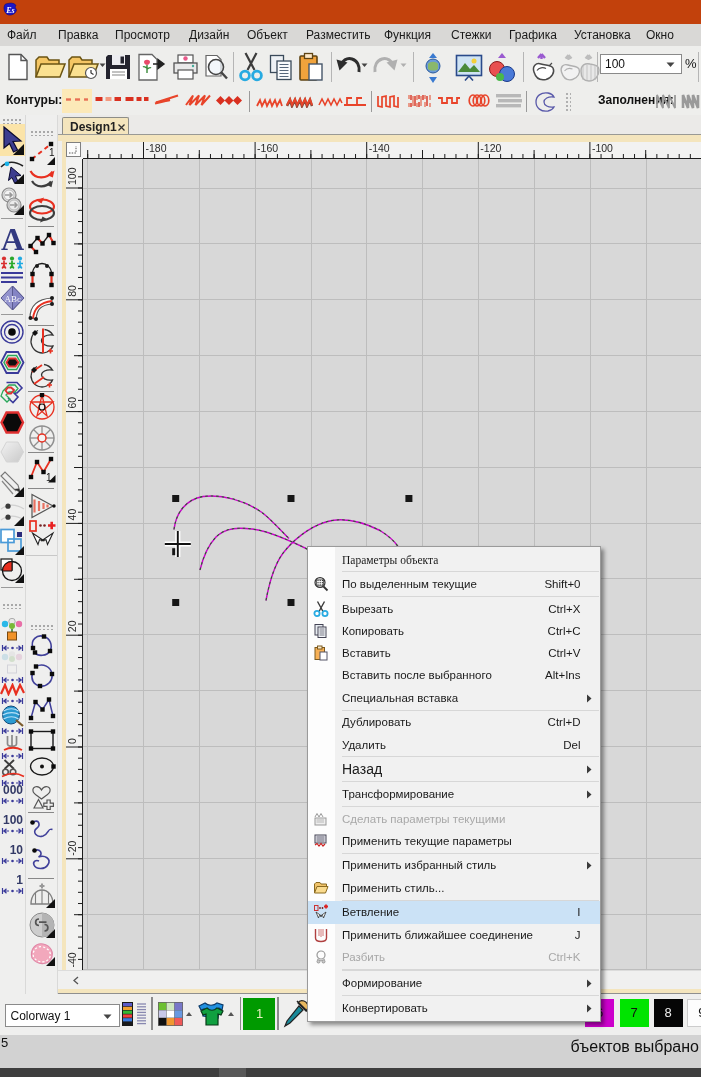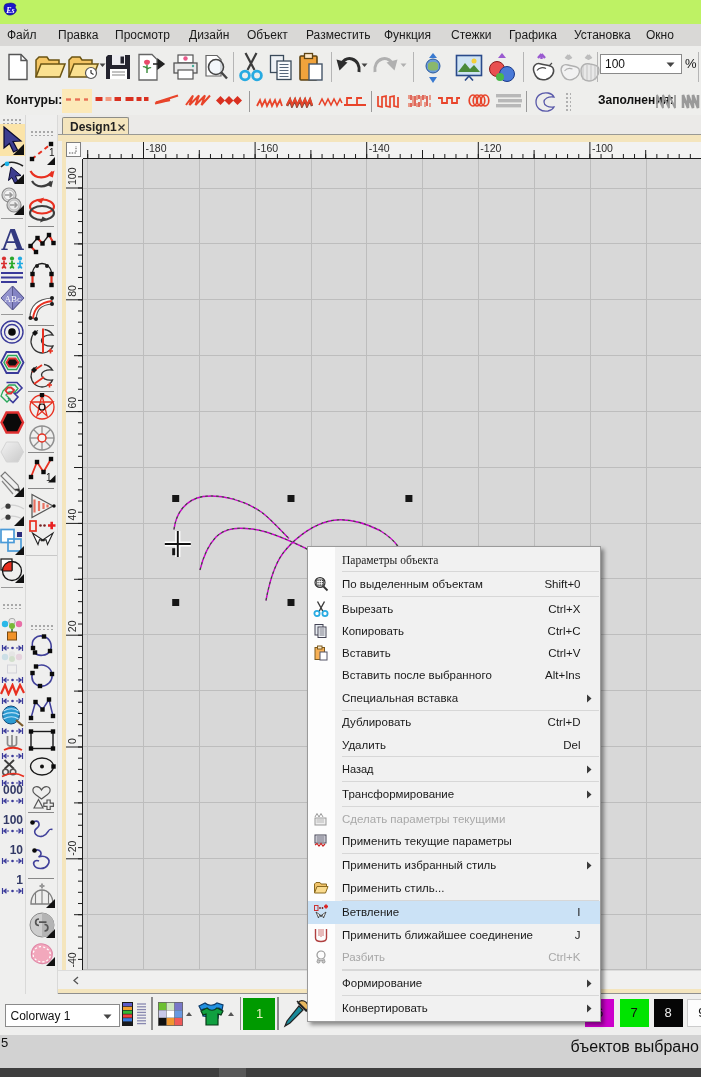--- a/index.html
+++ b/index.html
@@ -5,21 +5,21 @@
   body{font-family:"Liberation Sans",sans-serif;}
   #app{position:relative;width:701px;height:1077px;background:#f0f0f0;overflow:hidden;}
   .abs{position:absolute;}
   .mitem{position:absolute;top:0;height:22px;line-height:22px;font-size:12px;color:#1a1a1a;}
   svg{display:block;}
 </style>
 </head>
 <body>
 <div id="app">
 
-  <div class="abs" style="left:0;top:0;width:701px;height:24px;background:#bef264;">
+  <div class="abs" style="left:0;top:0;width:701px;height:24px;background:#c2410c;">
     <svg class="abs" style="left:3px;top:2px" width="15" height="15" viewBox="0 0 15 15">
       <path d="M2.5 2 C1 3.5 0.5 6 1.5 9 C2.5 12 5 13.5 8 13 C11 12.5 13 10.5 13.5 8 L12 5 L13 3.5 C11.5 1.5 9 0.8 6.5 1.2 Z" fill="#1c16c8" stroke="#0a0880" stroke-width="0.6"></path>
       <text x="3.2" y="10.5" font-size="8" font-style="italic" font-weight="bold" fill="#fff" font-family="Liberation Serif,serif">Es</text>
     </svg>
   </div>
 
   <div class="abs" id="menubar" style="left:0;top:24px;width:701px;height:22px;background:#d9d8d6;">
     <div class="mitem" style="left:7px">Файл</div>
     <div class="mitem" style="left:58px">Правка</div>
     <div class="mitem" style="left:115px">Просмотр</div>
@@ -1168,21 +1168,21 @@
               <rect x="4.4" y="6.1" width="1.2" height="1.2"></rect>
               <rect x="6.6000000000000005" y="6.1" width="1.2" height="1.2"></rect>
               <rect x="8.8" y="6.1" width="1.2" height="1.2"></rect>
               <rect x="4.4" y="8.3" width="1.2" height="1.2"></rect>
               <rect x="6.6000000000000005" y="8.3" width="1.2" height="1.2"></rect>
               <rect x="8.8" y="8.3" width="1.2" height="1.2"></rect>
             </g>
             <path d="M10.5 10.5 L14.5 14.5" stroke="#333" stroke-width="1.8"></path>
           </svg>
         </div>
-        <div style="position:absolute;left:34.5px;top:0;height:22.2px;line-height:22.2px;font-size:11.5px;color:#1a1a1a;white-space:nowrap;">По выделенным объектам</div>
+        <div style="position:absolute;left:34.5px;top:0;height:22.2px;line-height:22.2px;font-size:11.5px;color:#1a1a1a;white-space:nowrap;">По выделенным текущие</div>
         <div style="position:absolute;right:19px;top:0;height:22.2px;line-height:22.2px;font-size:11.5px;color:#1a1a1a;">Shift+0</div>
       </div>
       <div style="position:relative;height:1px;background:#d7d7d7;margin:0.75px 1px 0.75px 34px;"></div>
       <div style="position:relative;height:22.2px;">
         <div style="position:absolute;left:5px;top:3px;">
           <svg width="16" height="16" viewBox="0 0 16 16">
             <path d="M4.5 0.5 L10 10.5 M11.5 0.5 L6 10.5" stroke="#3a3a3a" stroke-width="1.4"></path>
             <circle cx="4" cy="12.5" r="2.6" fill="none" stroke="#29abe2" stroke-width="1.8"></circle>
             <circle cx="12" cy="12.5" r="2.6" fill="none" stroke="#29abe2" stroke-width="1.8"></circle>
           </svg>
@@ -1231,21 +1231,21 @@
       <div style="position:relative;height:22.2px;">
         <div style="position:absolute;left:34.5px;top:0;height:22.2px;line-height:22.2px;font-size:11.5px;color:#1a1a1a;white-space:nowrap;">Дублировать</div>
         <div style="position:absolute;right:19px;top:0;height:22.2px;line-height:22.2px;font-size:11.5px;color:#1a1a1a;">Ctrl+D</div>
       </div>
       <div style="position:relative;height:22.2px;">
         <div style="position:absolute;left:34.5px;top:0;height:22.2px;line-height:22.2px;font-size:11.5px;color:#1a1a1a;white-space:nowrap;">Удалить</div>
         <div style="position:absolute;right:19px;top:0;height:22.2px;line-height:22.2px;font-size:11.5px;color:#1a1a1a;">Del</div>
       </div>
       <div style="position:relative;height:1px;background:#d7d7d7;margin:0.75px 1px 0.75px 34px;"></div>
       <div style="position:relative;height:22.2px;">
-        <div style="position:absolute;left:34.5px;top:0;height:22.2px;line-height:22.2px;font-size:11px;color:#1a1a1a;white-space:nowrap;">Назад</div>
+        <div style="position:absolute;left:34.5px;top:0;height:22.2px;line-height:22.2px;font-size:14px;color:#1a1a1a;white-space:nowrap;">Назад</div>
         <svg style="position:absolute;right:8px;top:7px;" width="6" height="9" viewBox="0 0 6 9">
           <path d="M1 0.5 L5.5 4.5 L1 8.5 Z" fill="#3a3a3a"></path>
         </svg>
       </div>
       <div style="position:relative;height:1px;background:#d7d7d7;margin:0.75px 1px 0.75px 34px;"></div>
       <div style="position:relative;height:22.2px;">
         <div style="position:absolute;left:34.5px;top:0;height:22.2px;line-height:22.2px;font-size:11.5px;color:#1a1a1a;white-space:nowrap;">Трансформирование</div>
         <svg style="position:absolute;right:8px;top:7px;" width="6" height="9" viewBox="0 0 6 9">
           <path d="M1 0.5 L5.5 4.5 L1 8.5 Z" fill="#3a3a3a"></path>
         </svg>

